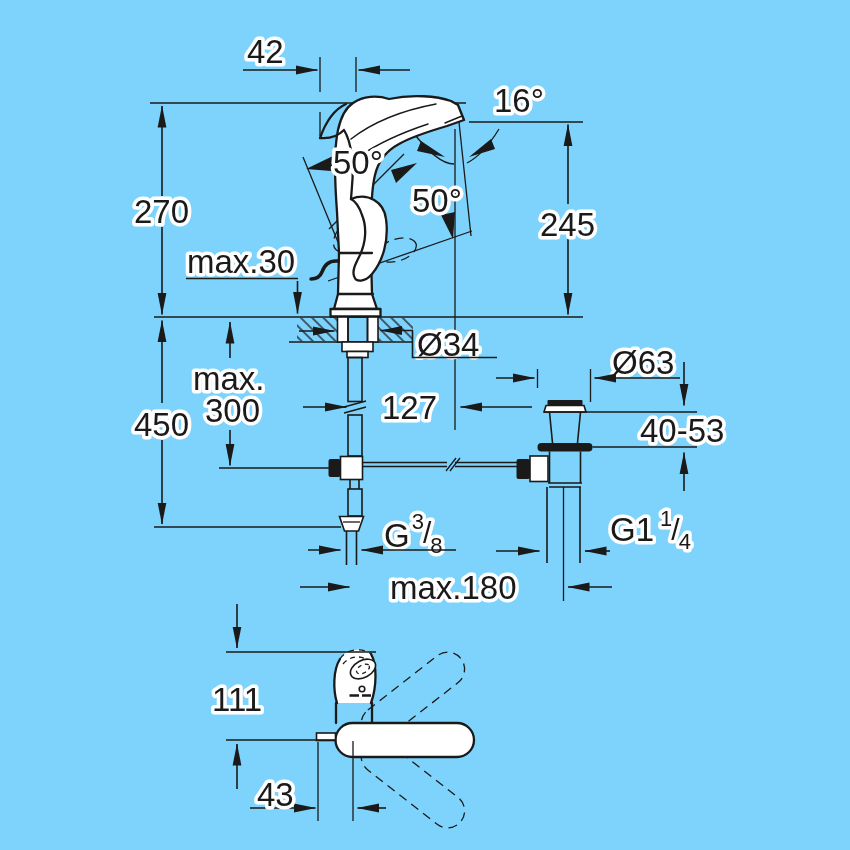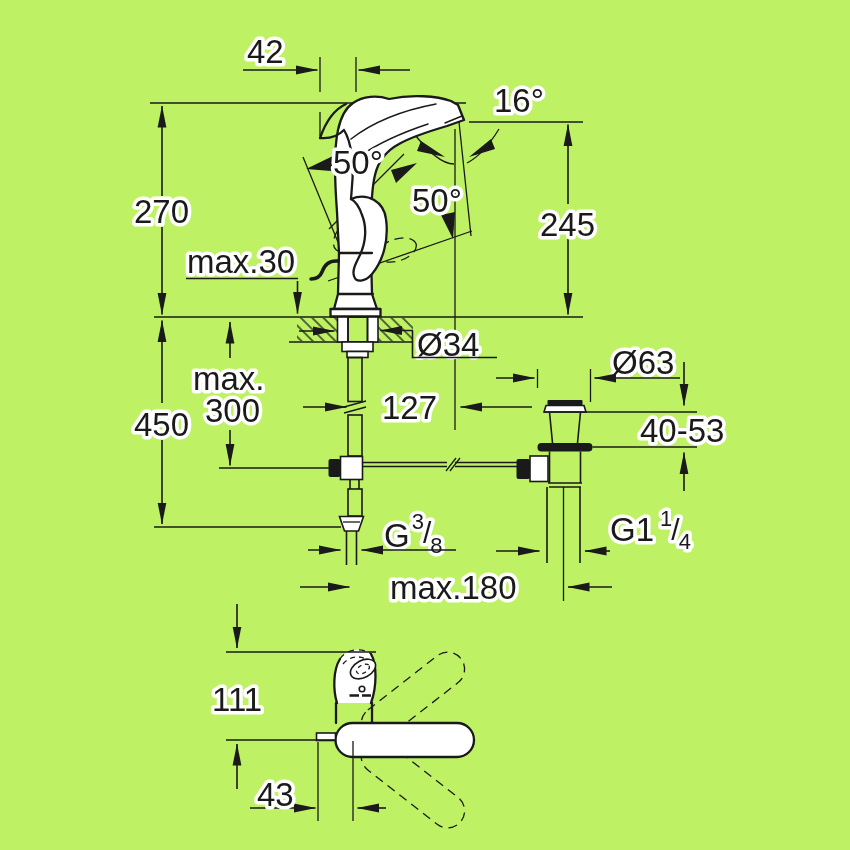--- a/index.html
+++ b/index.html
@@ -1,16 +1,16 @@
 <!DOCTYPE html>
 <html><head>
 <meta charset="utf-8">
 <style>
   html,body{margin:0;padding:0;background:#ffffff;}
-  .page{position:relative;width:850px;height:850px;background:#bef264;overflow:hidden;}
+  .page{position:relative;width:850px;height:850px;background:#7dd3fc;overflow:hidden;}
   svg{position:absolute;left:0;top:0;}
   svg text{
     font-family:"Liberation Sans","DejaVu Sans",sans-serif;
     font-size:33px;
     fill:#1a1a1a;
     paint-order:stroke;
     stroke:#ffffff;
     stroke-width:7px;
     stroke-linejoin:round;
   }

